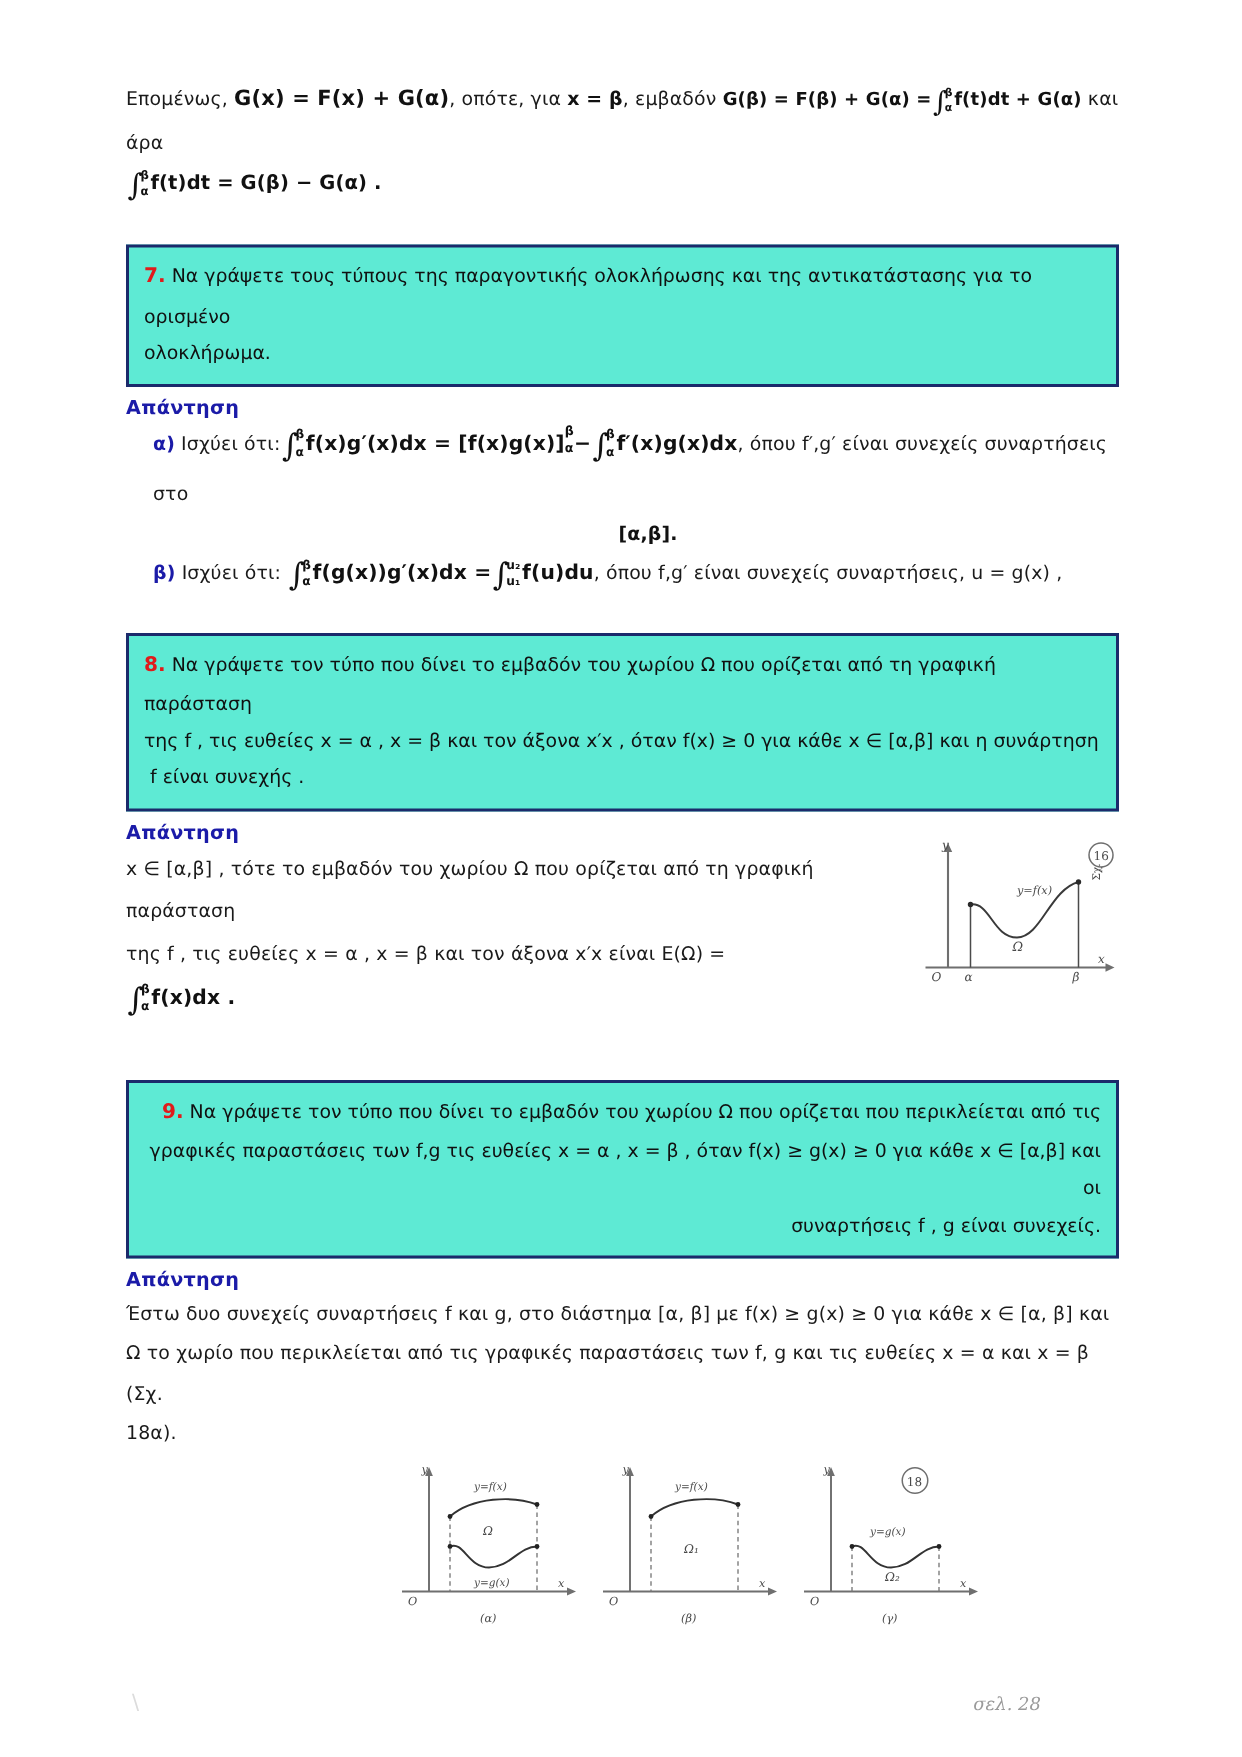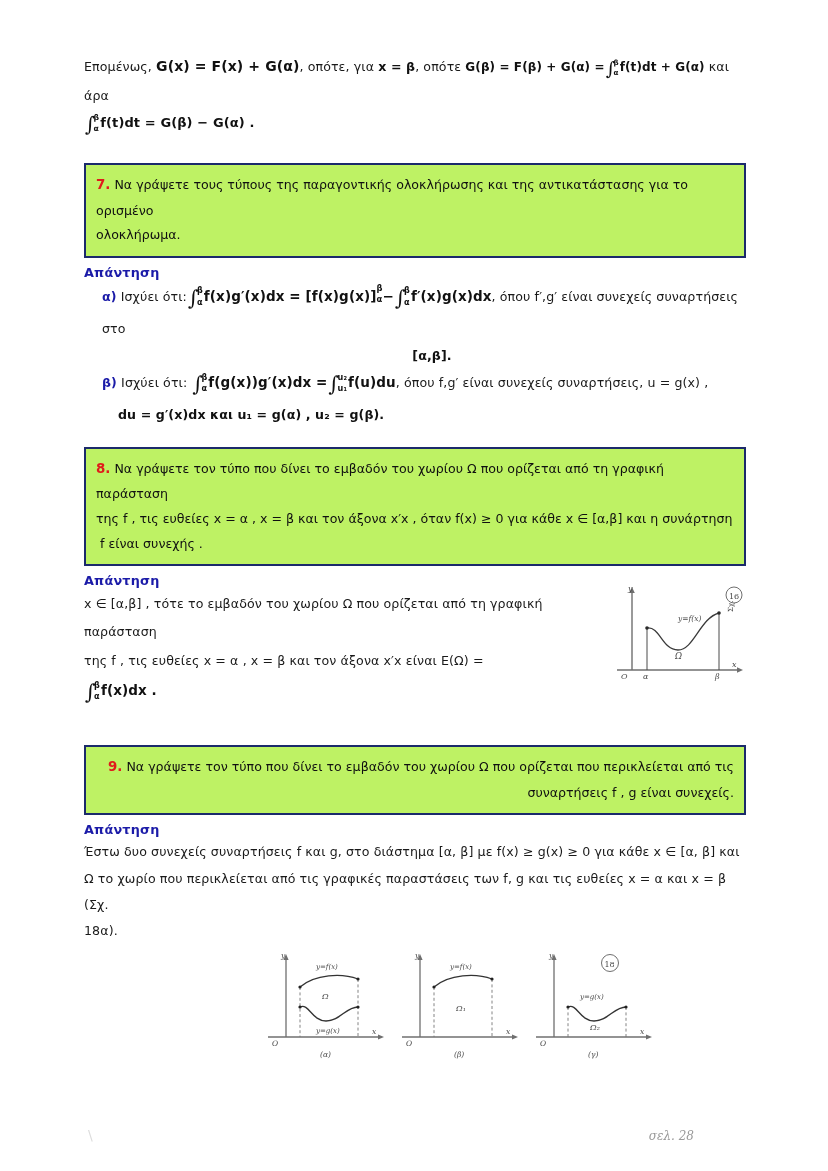--- a/index.html
+++ b/index.html
@@ -62,21 +62,21 @@
     text-align: left;
     position: relative;
     top: -0.15em;
   }
   .intg .lim .up { display: block; position: relative; top: -0.25em;}
   .intg .lim .lo { display: block; position: relative; top: 0.15em;}
 
   
   .qbox {
     border: 2px solid #1b2a6b;
-    background: #bef264;
+    background: #5eead4;
     padding: 7px 10px 8px 10px;
     box-sizing: border-box;
   }
   .qbox .qline {
     font-size: 12.6px;
     color: #101010;
     line-height: 1.95;
   }
   .qnum {
     color: #e01b1b;
@@ -133,21 +133,21 @@
 <body>
 
 <div id="page">
 
   <div class="content">
 
     <div style="padding-top:52px;">
       <div class="para" style="line-height:2.05;">
         <span>Επομένως,</span>
         <span class="math" style="font-size:14px;">G(x) = F(x) + G(α)</span><span>, οπότε, για</span>
-        <span class="math">x = β</span><span>, οπότε</span>
+        <span class="math">x = β</span><span>, εμβαδόν</span>
         <span class="math nw" style="font-size:12px;"><span>G(β) = F(β) + G(α) =</span><span class="intg"><span class="sym">∫</span><span class="lim"><span class="up">β</span><span class="lo">α</span></span></span><span>f(t)dt + G(α)</span></span>
         <span>και άρα</span>
       </div>
       <div class="para" style="line-height:2.2;">
         <span class="math nw" style="font-size:13px;"><span class="intg"><span class="sym">∫</span><span class="lim"><span class="up">β</span><span class="lo">α</span></span></span><span>f(t)dt = G(β) − G(α) .</span></span>
       </div>
     </div>
 
     <div class="qbox" style="margin-top:22px;">
       <div class="qline">
@@ -164,23 +164,20 @@
       <span>Ισχύει ότι:</span><span class="math nw" style="font-size:13.5px;"><span class="intg"><span class="sym">∫</span><span class="lim"><span class="up">β</span><span class="lo">α</span></span></span><span>f(x)g′(x)dx = [f(x)g(x)]</span><span class="lim" style="display:inline-block;font-size:0.62em;line-height:1;"><span style="display:block;position:relative;top:-0.2em;">β</span><span style="display:block;position:relative;top:0.1em;">α</span></span><span>−</span><span class="intg"><span class="sym">∫</span><span class="lim"><span class="up">β</span><span class="lo">α</span></span></span><span>f′(x)g(x)dx</span></span><span>, όπου  f′,g′  είναι συνεχείς συναρτήσεις στο</span>
     </div>
     <div class="para indent2" style="line-height:2.0;text-align:center;">
       <span class="math">[α,β].</span>
     </div>
 
     <div class="para indent1" style="line-height:2.2;">
       <span class="lbl">β)</span>
       <span>Ισχύει ότι:</span>
       <span class="math nw" style="font-size:13.5px;"><span class="intg"><span class="sym">∫</span><span class="lim"><span class="up">β</span><span class="lo">α</span></span></span><span>f(g(x))g′(x)dx =</span><span class="intg"><span class="sym">∫</span><span class="lim"><span class="up">u₂</span><span class="lo">u₁</span></span></span><span>f(u)du</span></span><span>, όπου  f,g′  είναι συνεχείς συναρτήσεις,  u = g(x) ,</span>
-    </div>
-    <div class="para indent2" style="line-height:2.0;">
-      <span class="math">du = g′(x)dx και  u₁ = g(α) ,  u₂ = g(β).</span>
     </div>
 
     <div class="qbox" style="margin-top:20px;">
       <div class="qline">
         <span class="qnum">8.</span>
         <span>Να γράψετε τον τύπο που δίνει το εμβαδόν του χωρίου Ω που ορίζεται από τη γραφική παράσταση</span>
       </div>
       <div class="qline">της f , τις ευθείες  x = α ,  x = β  και τον άξονα x′x , όταν f(x) ≥ 0  για κάθε  x ∈ [α,β]  και η συνάρτηση</div>
       <div class="qline" style="padding-left:4px;">f είναι συνεχής .</div>
     </div>
@@ -222,20 +219,21 @@
           <text x="115" y="30" font-size="7" transform="rotate(-90 118 27)">Σχ.</text>
         </svg>
       </div>
     </div>
 
     <div class="qbox" style="margin-top:36px;text-align:right;">
       <div class="qline">
         <span class="qnum">9.</span>
         <span>Να γράψετε τον τύπο που δίνει το εμβαδόν του χωρίου Ω που ορίζεται που περικλείεται από τις</span>
       </div>
+      <div class="qline">γραφικές παραστάσεις των f,g τις ευθείες  x = α ,  x = β , όταν  f(x) ≥ g(x) ≥ 0  για κάθε  x ∈ [α,β]  και οι</div>
       <div class="qline">συναρτήσεις  f , g είναι συνεχείς.</div>
     </div>
 
     <div class="ans-head">Απάντηση</div>
 
     <div class="para" style="line-height:2.1;">Έστω δυο συνεχείς συναρτήσεις  f  και g, στο διάστημα  [α, β]  με  f(x) ≥ g(x) ≥ 0  για κάθε  x ∈ [α, β]  και</div>
     <div class="para" style="line-height:2.1;">Ω το χωρίο που περικλείεται από τις γραφικές παραστάσεις των  f, g  και τις ευθείες  x = α  και  x = β  (Σχ.</div>
     <div class="para" style="line-height:2.1;">18α).</div>
 
     <div style="position:relative; height:112px; margin-top:4px;">

